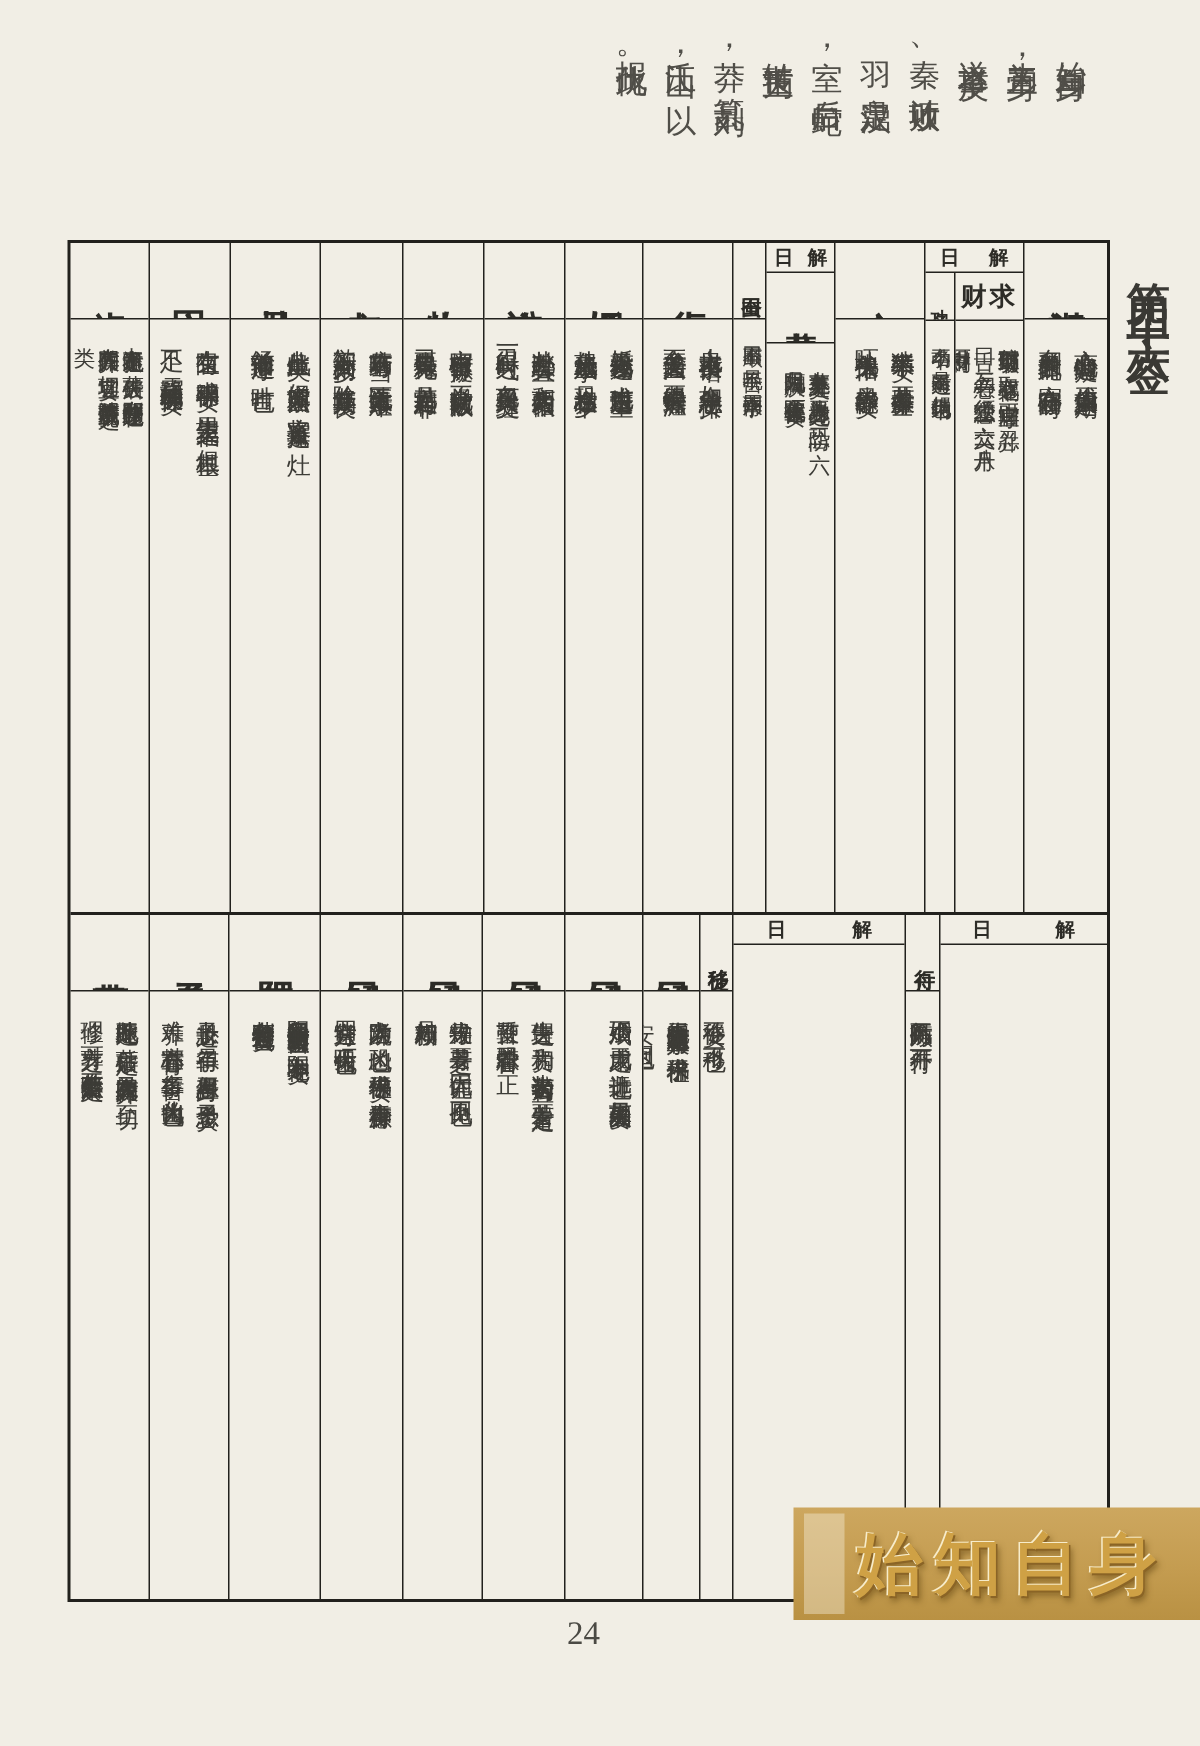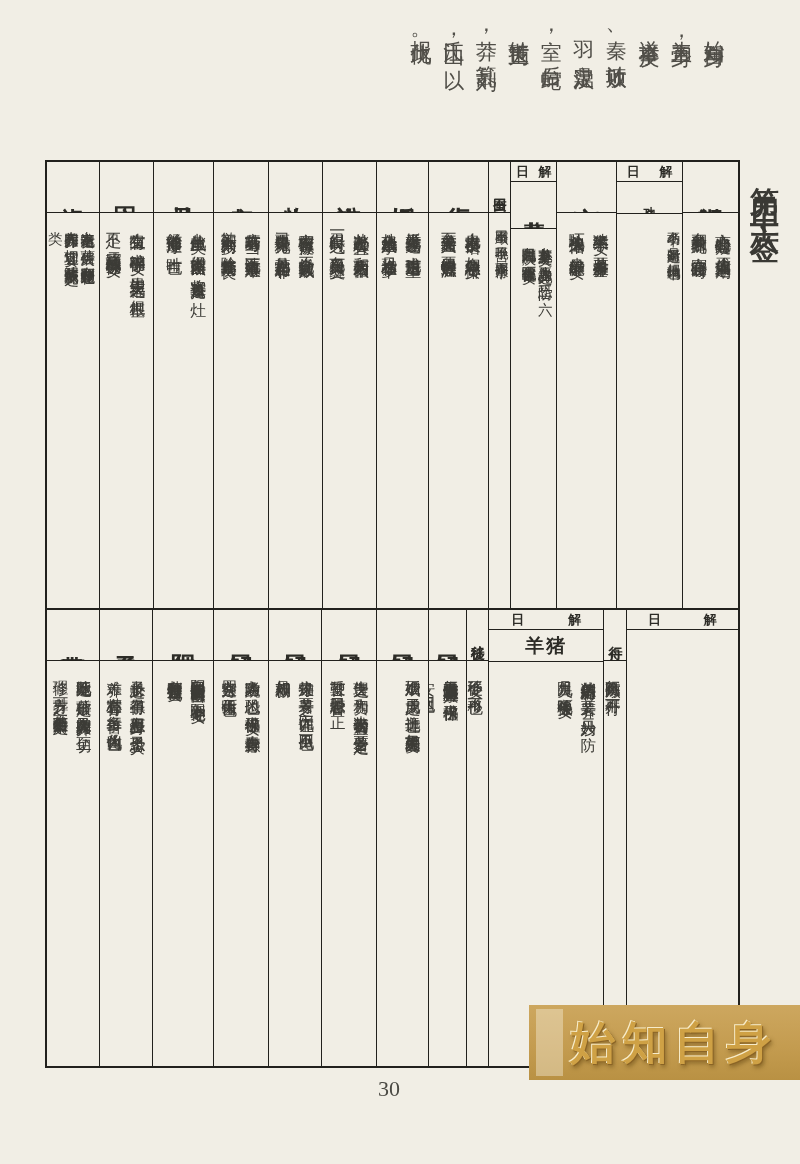--- a/index.html
+++ b/index.html
@@ -225,20 +225,30 @@
       </div>
       <div class="grp-row">
         <div class="sub" style="flex:20 1 0">
           <div class="subhdr">
               <span class="vh">功名</span>
             </div>
           <div class="content narrow">
               <div class="tl">功名不中　是时运不通　捐纳也无中纳</div>
             </div>
         </div>
+        <div class="sub" style="flex:47 1 0">
+          <div class="subhdr" style="font-size:17px">
+              <span>财求</span>
+            </div>
+          <div class="content three">
+              <div class="tl">偏财至切不可取　取之有祸非　正财宜守旧　并忍</div>
+              <div class="tl">口舌　勿三心二意　须立志经营　交六　八十一月</div>
+              <div class="tl">可得中财利</div>
+            </div>
+        </div>
       </div>
     </div>
 
     <div class="col" style="flex:56 1 0">
       <div class="hdr">
           <span class="vh">谋望</span>
         </div>
       <div class="content">
           <div class="tl">心南心北尚迟疑　成否如值未遇期</div>
           <div class="tl">名利要求非此日　宽心宜守待明时</div>
@@ -336,29 +346,20 @@
           <div class="tl">移徒不安　不可移也</div>
         </div>
     </div>
 
     <div class="grp" style="flex:117 1 0">
       <div class="strip">
         <span>日</span>
         <span>解</span>
       </div>
       <div class="grp-row">
-        <div class="sub" style="flex:57 1 0">
-          <div class="subhdr">
-              <span>羊猪</span>
-            </div>
-          <div class="content">
-              <div class="tl">猪羊勿养倒是清心　若要养一　二只为妙　防</div>
-              <div class="tl">九月阻失　吓地头爷保平安</div>
-            </div>
-        </div>
       </div>
     </div>
 
     <div class="col" style="flex:22 1 0">
       <div class="hdr">
           <span class="vh small">行舟</span>
         </div>
       <div class="content narrow">
           <div class="tl">行舟防风不顺　不可开行</div>
         </div>
@@ -369,18 +370,18 @@
         <span>日</span>
         <span>解</span>
       </div>
       <div class="grp-row">
       </div>
     </div>
 
   </div>
 </div>
 
-<div class="page-num">30</div>
+<div class="page-num">24</div>
 
 <div class="watermark">
   <div class="wm-strip"></div>
   <div class="wm-text">始知自身</div>
 </div>
 
 </body></html>

